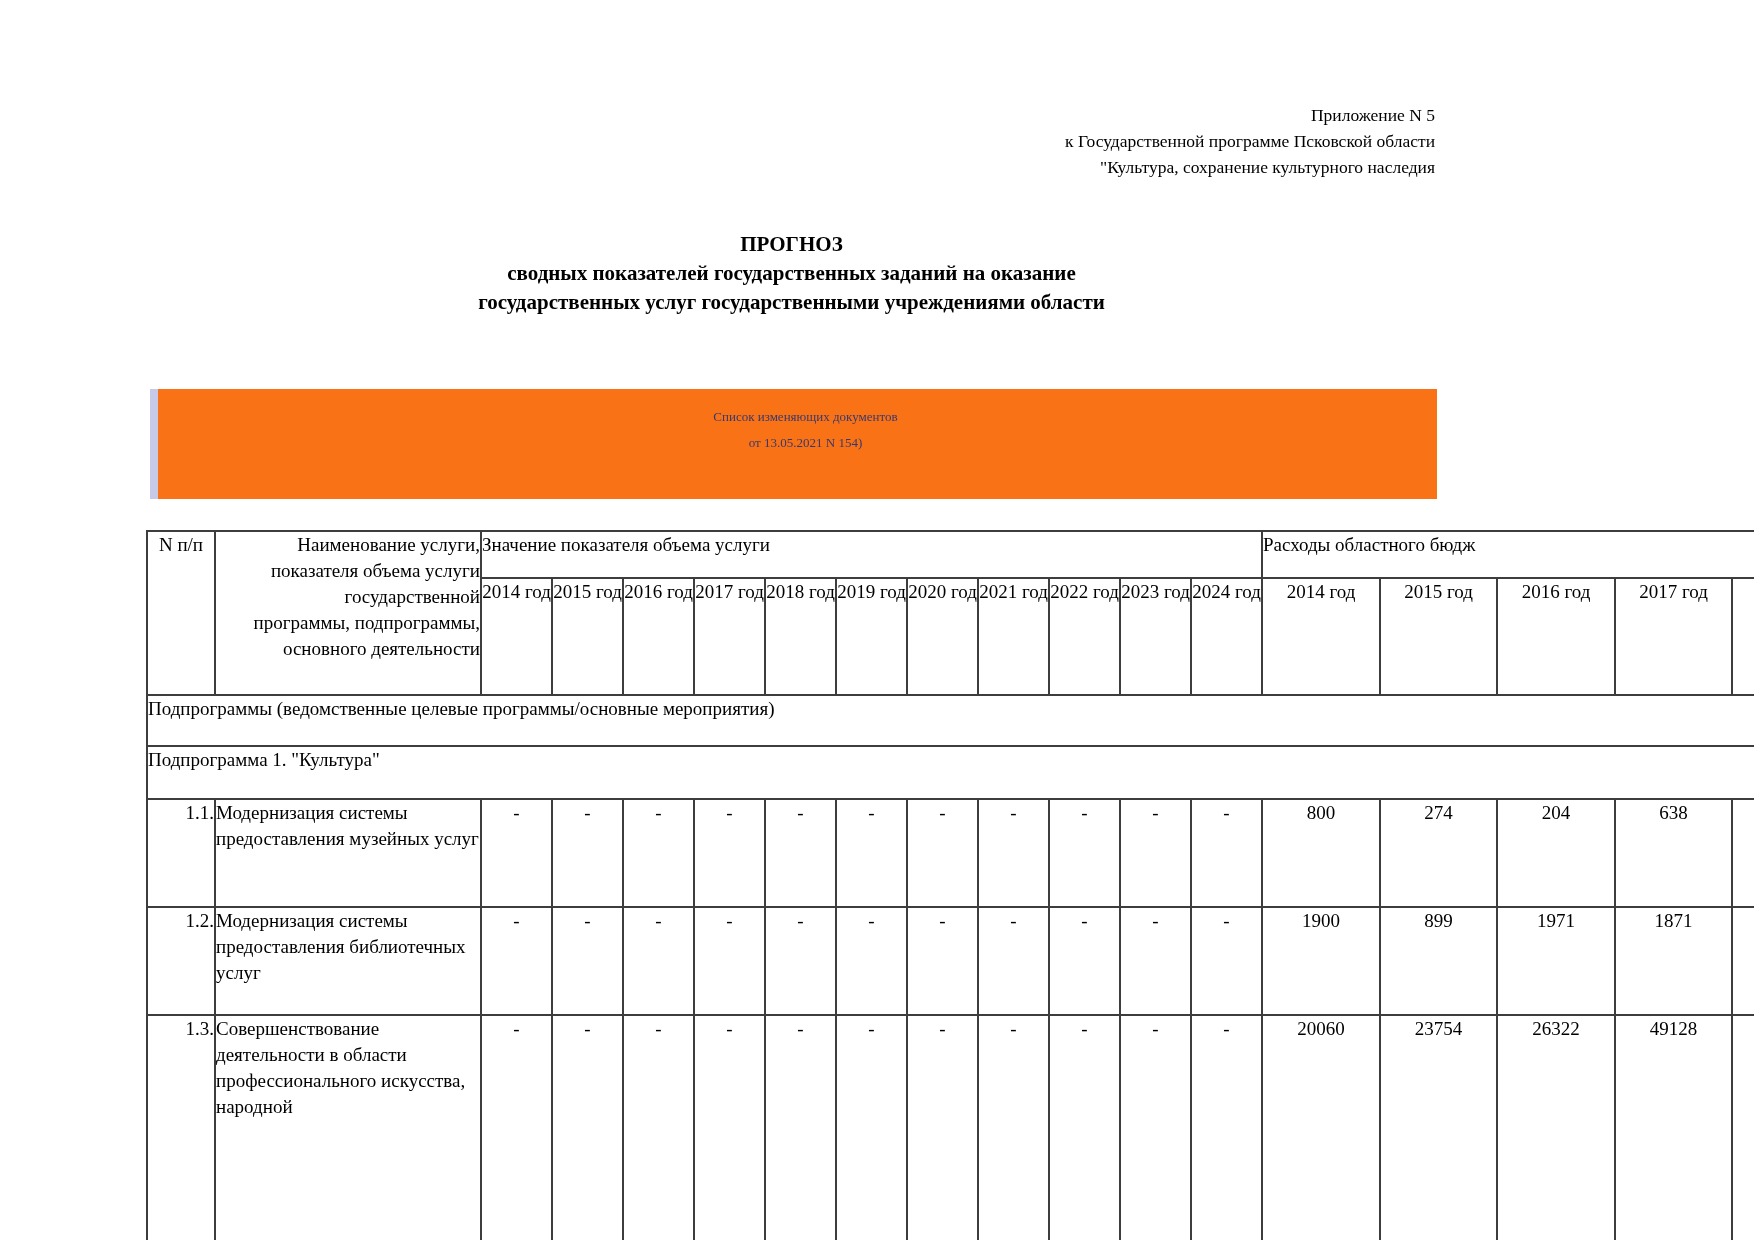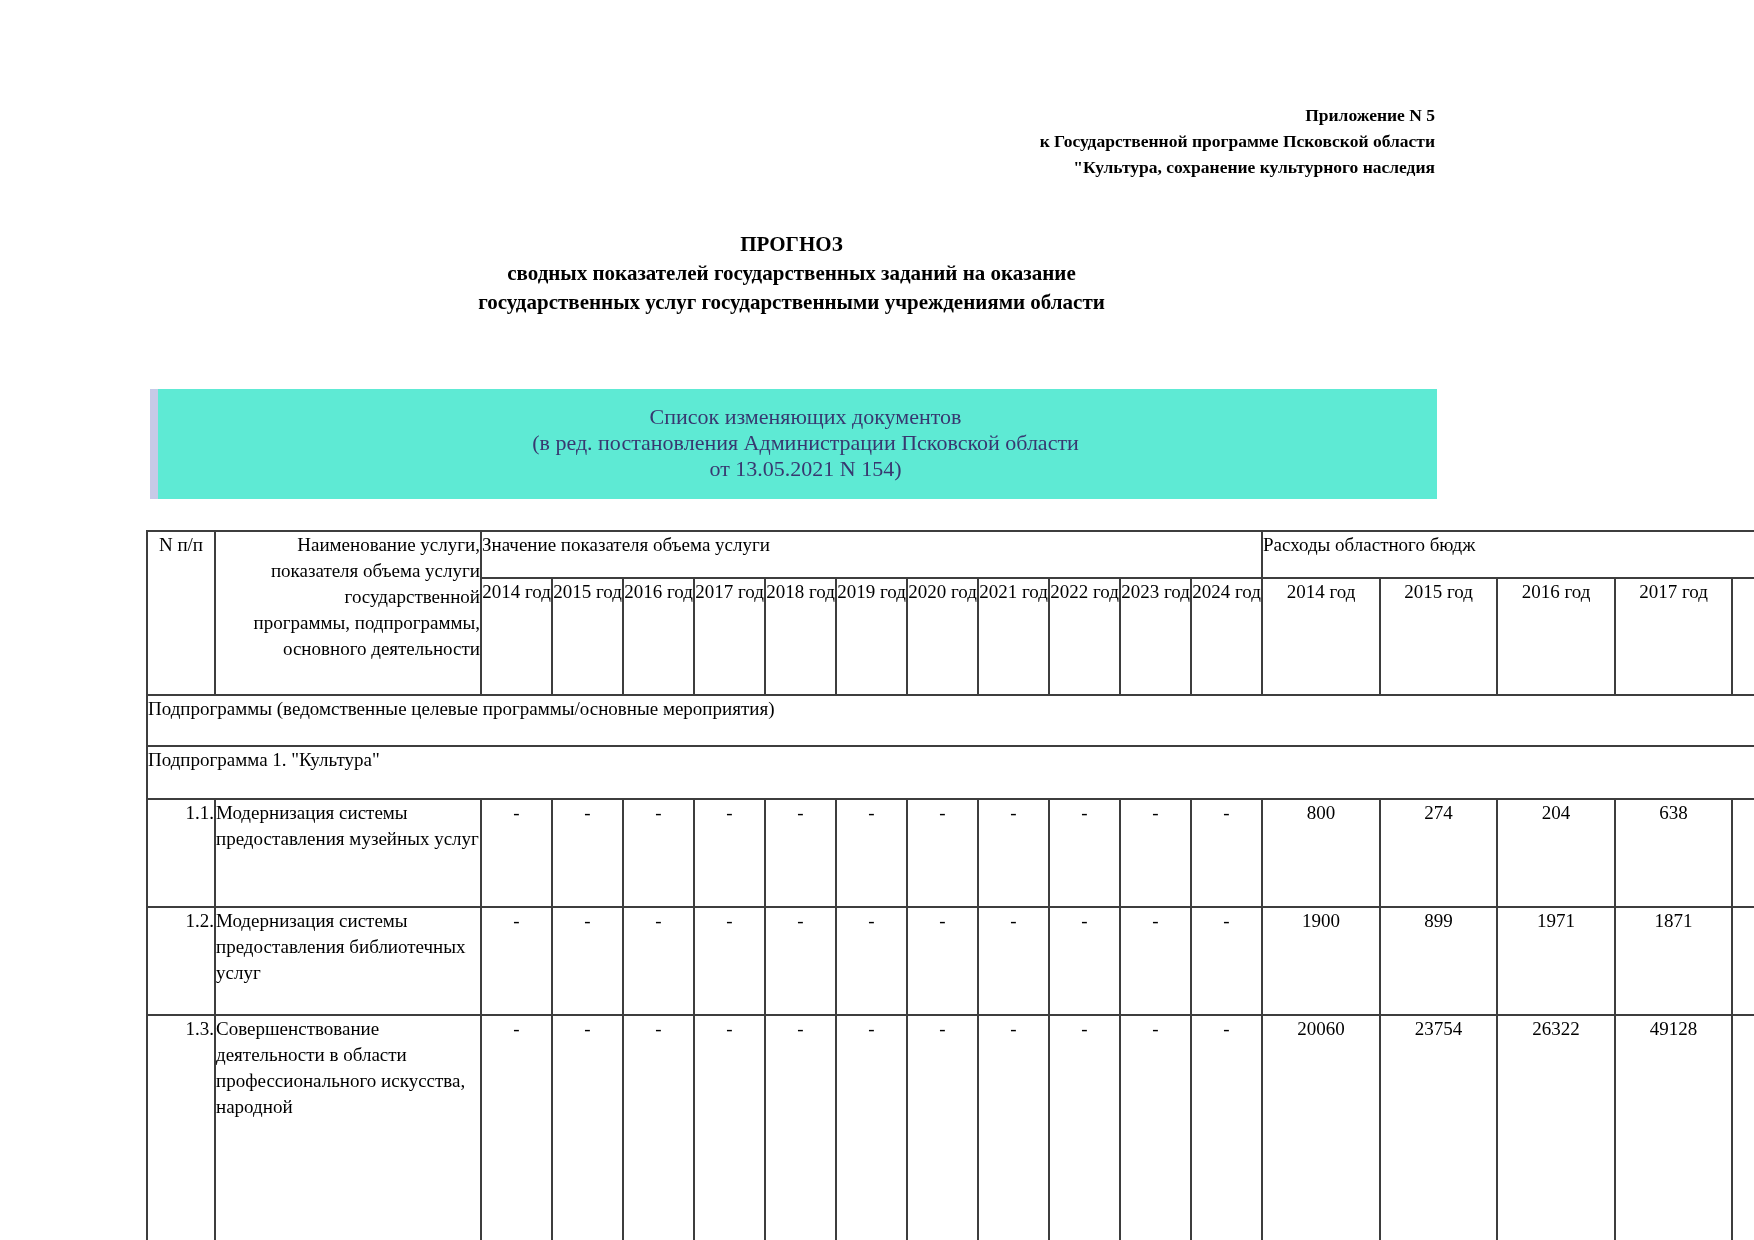--- a/index.html
+++ b/index.html
@@ -7,34 +7,34 @@
     position:relative;
     width:1754px;height:1240px;
     overflow:hidden;
     background:#ffffff;
     color:#000;
     font-family:"Liberation Serif","DejaVu Serif",serif;
   }
   .appendix{
     position:absolute;top:102px;right:319px;
     text-align:right;
-    font-size:17.5px;line-height:26px;font-weight:bold;
+    font-size:17.5px;line-height:26px;
   }
   .doc-title{
     position:absolute;top:230px;left:146px;width:1291px;
     text-align:center;font-weight:bold;
     font-size:21px;line-height:29px;
   }
   .amend-box{
     position:absolute;top:389px;left:150px;width:1287px;height:110px;
     box-sizing:border-box;
-    background:#5eead4;
+    background:#f97316;
     border-left:8px solid #c6cae7;
     color:#383870;
-    font-size:22px;line-height:26px;
+    font-size:13px;line-height:26px;
     text-align:center;
     padding-top:15px;
     padding-left:16px;
   }
   table.forecast{
     position:absolute;top:530px;left:146px;
     width:1702px;
     table-layout:fixed;
     border-collapse:collapse;
   }
@@ -76,21 +76,20 @@
 </div>
 
 <div class="doc-title">
   <div>ПРОГНОЗ</div>
   <div>сводных показателей государственных заданий на оказание</div>
   <div>государственных услуг государственными учреждениями области</div>
 </div>
 
 <div class="amend-box">
   <div>Список изменяющих документов</div>
-  <div>(в ред. постановления Администрации Псковской области</div>
   <div>от 13.05.2021 N 154)</div>
 </div>
 
 <table class="forecast">
   <colgroup>
     <col style="width:68px">
       <col style="width:266px">
     <col style="width:71px">
       <col style="width:71px">
       <col style="width:71px">

